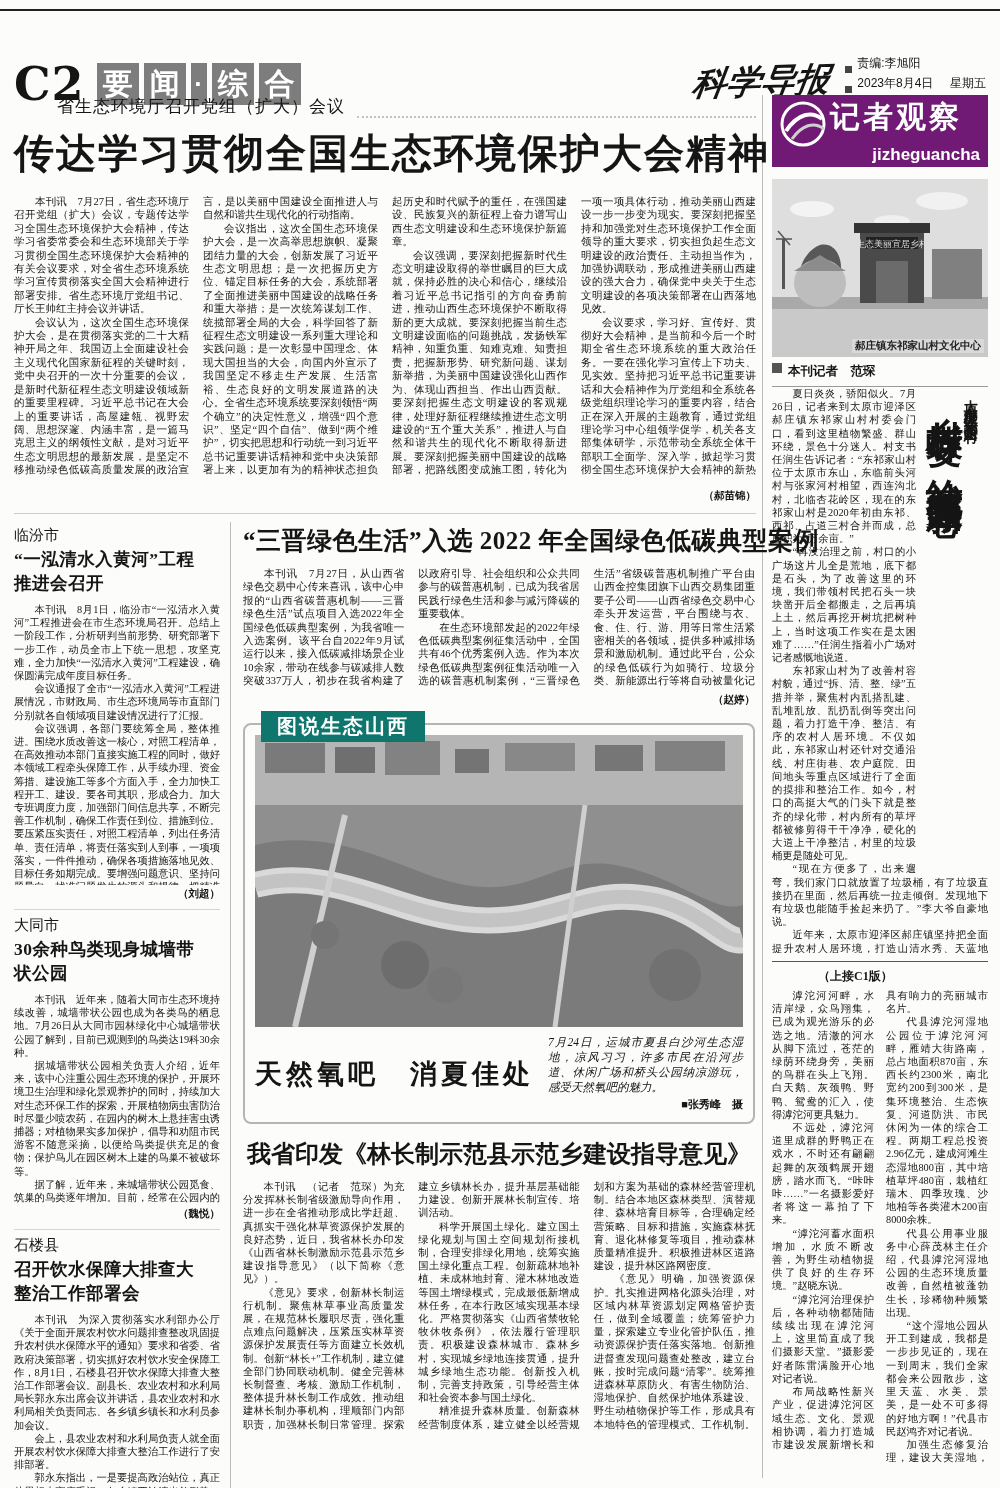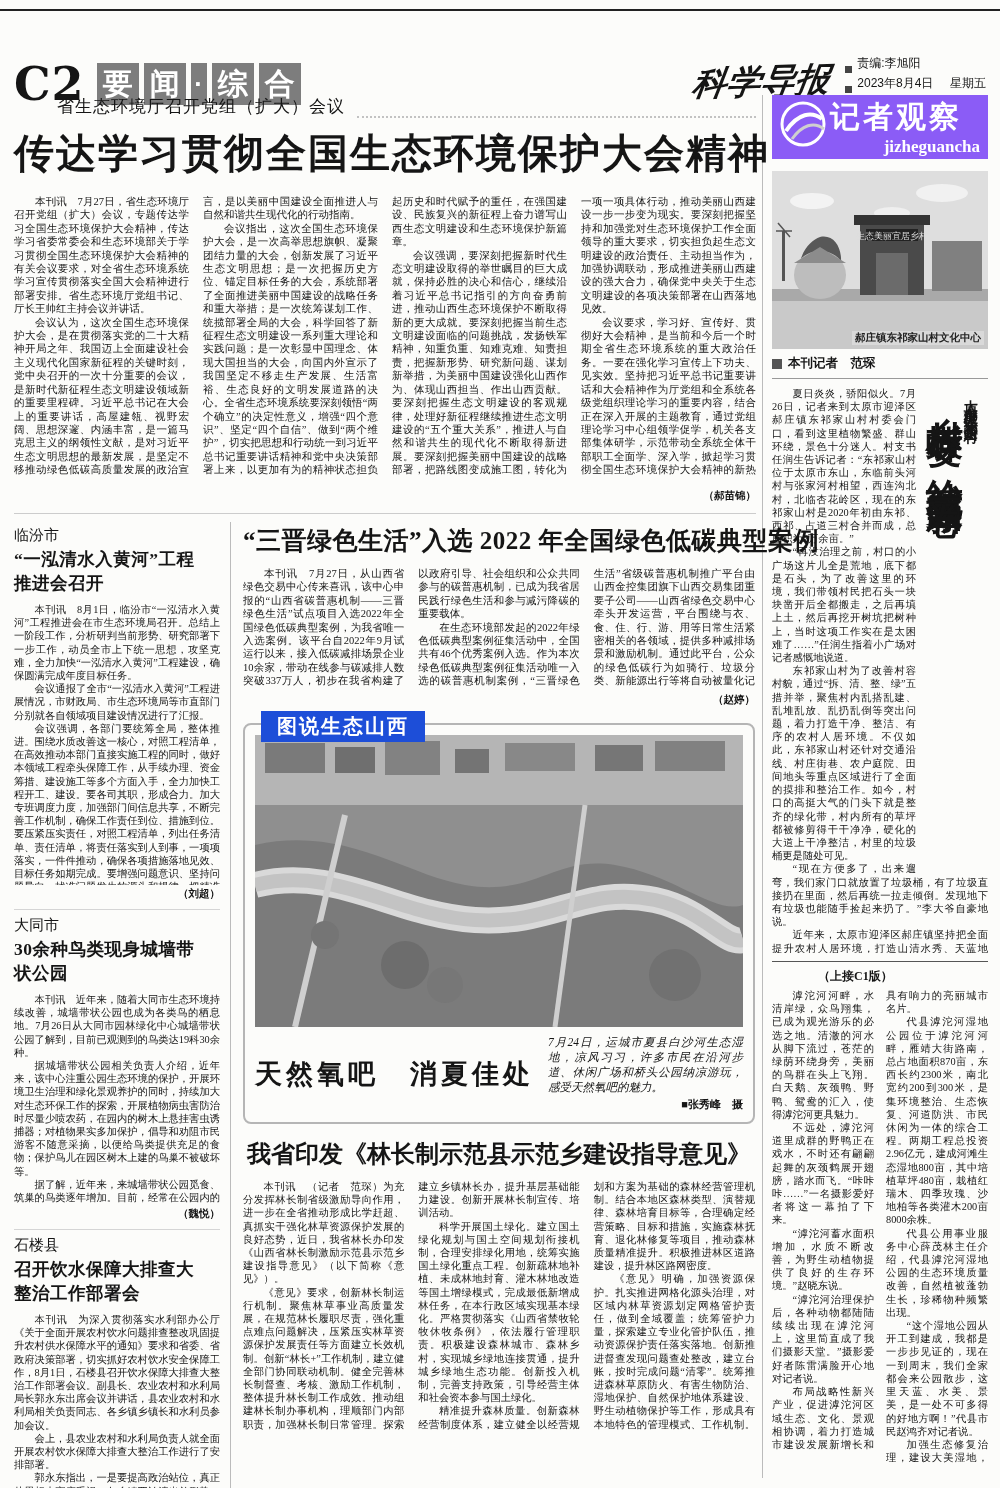--- a/index.html
+++ b/index.html
@@ -42,43 +42,43 @@
   .midcol{width:512px;padding-left:12px;}
   .citylabel{font-family:"Liberation Sans",sans-serif;font-size:15px;margin:4px 0 2px 0;}
   .cityhead{font-weight:900;font-size:17.5px;letter-spacing:0.5px;margin:2px 12px 8px 0;}
   .citybody{font-size:10.3px;line-height:13.2px;overflow:hidden;text-align:justify;}
   .secline{border-top:1px solid #d5d5d5;margin:8px 0 6px 0;}
   
   .green-head{font-weight:900;font-size:25px;text-align:center;letter-spacing:0.5px;margin:2px 0 10px 0;white-space:nowrap;}
   .green-body{column-count:3;column-gap:14px;height:124px;overflow:hidden;font-size:10.5px;line-height:13.4px;}
   
   .pbox{position:relative;border:2px solid #b5b5b5;border-radius:8px;margin:16px 0 14px 0;padding:10px;}
-  .ptab{position:absolute;top:-14px;left:16px;background:#1d4ed8;color:#fff;
+  .ptab{position:absolute;top:-14px;left:16px;background:#0f766e;color:#fff;
         font-family:"Liberation Sans",sans-serif;font-weight:900;font-size:20px;padding:2px 16px;letter-spacing:2px;}
   .pimg{width:100%;height:292px;display:block;background:#999;}
   .capt-row{display:flex;align-items:center;gap:14px;margin-top:8px;}
   .capt-title{font-weight:900;font-size:27px;letter-spacing:4px;white-space:nowrap;}
   .capt-text{font-style:italic;font-size:11.5px;line-height:15px;text-align:justify;}
   .capt-credit{text-align:right;font-weight:bold;font-size:11px;margin-top:2px;}
   
   .forest-head{font-family:"Liberation Sans",sans-serif;font-weight:900;font-size:24px;
                text-align:center;margin:4px 0 10px 0;white-space:nowrap;}
   .forest-body{column-count:3;column-gap:14px;height:256px;overflow:hidden;font-size:10.3px;line-height:13.2px;}
   
-  .obanner{position:relative;background:#8b5cf6;height:64px;color:#fff;
-           font-family:Liberation Serif, serif;overflow:hidden;}
+  .obanner{position:relative;background:#701a75;height:72px;color:#fff;
+           font-family:Liberation Sans, sans-serif;overflow:hidden;}
   .obanner .swoosh{position:absolute;left:6px;top:4px;}
   .obanner .t1{position:absolute;left:58px;top:2px;font-size:30px;font-weight:900;letter-spacing:3px;}
   .obanner .t2{position:absolute;right:8px;bottom:2px;font-size:17px;font-weight:900;}
   .ophoto{position:relative;width:100%;height:178px;margin-top:12px;}
   .ophoto svg{display:block;}
   .ocap{position:absolute;right:4px;bottom:4px;font-size:10.5px;font-weight:bold;color:#222;
         background:rgba(230,230,230,0.55);padding:0 3px;}
-  .obyline{display:flex;align-items:center;gap:6px;font-weight:bold;font-size:12.5px;
-           border-bottom:1px solid #999;padding:6px 0;margin-bottom:8px;}
+  .obyline{display:flex;gap:6px;font-weight:bold;font-size:12.5px;
+           border-bottom:1px solid #999;padding:6px 0;}
   .obyline .sq{width:10px;height:10px;background:#555;}
   .oart{height:566px;overflow:hidden;font-size:10.3px;line-height:13.2px;}
   .vstrip{float:right;width:64px;height:486px;margin-left:8px;display:flex;flex-direction:row;}
   .vhead{writing-mode:vertical-rl;font-family:"Liberation Sans",sans-serif;font-weight:900;
          font-size:37px;line-height:40px;letter-spacing:4px;}
   .vhead .gap{display:inline-block;height:46px;}
   .vkick{writing-mode:vertical-rl;font-size:14px;letter-spacing:3px;padding-top:2px;font-weight:bold;}
   .contd{border-top:1.5px solid #555;margin-top:8px;padding-top:6px;}
   .contd-label{font-weight:bold;font-size:12px;margin-bottom:4px;margin-left:46px;}
   .contd-body{column-count:2;column-gap:12px;height:478px;overflow:hidden;

